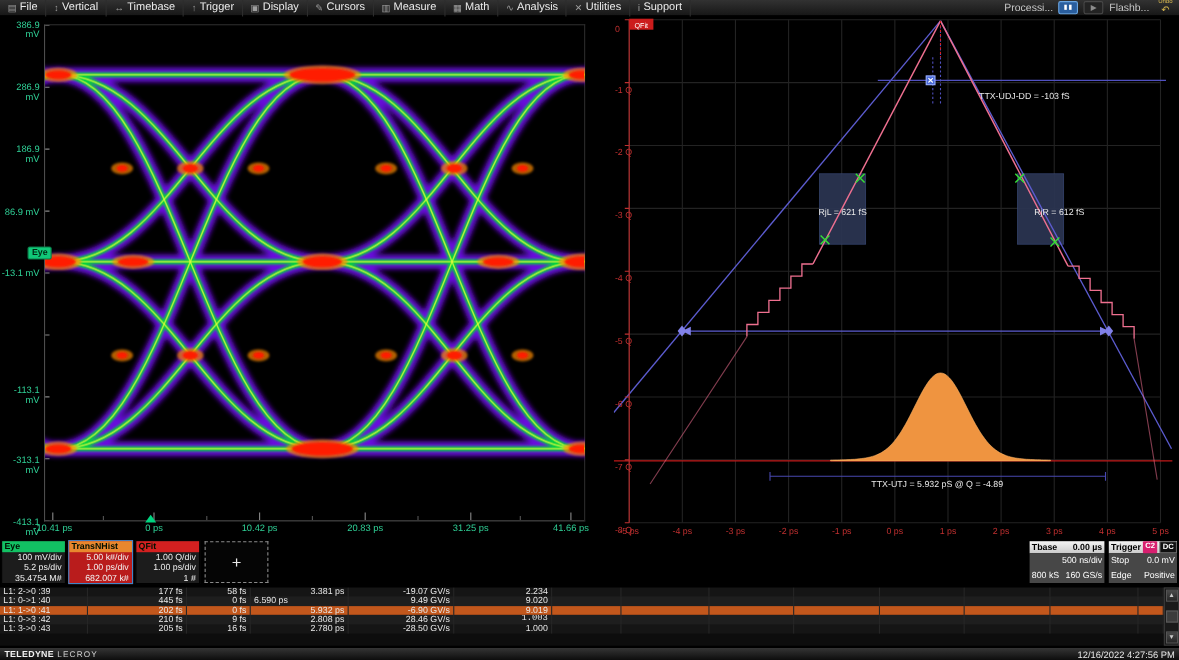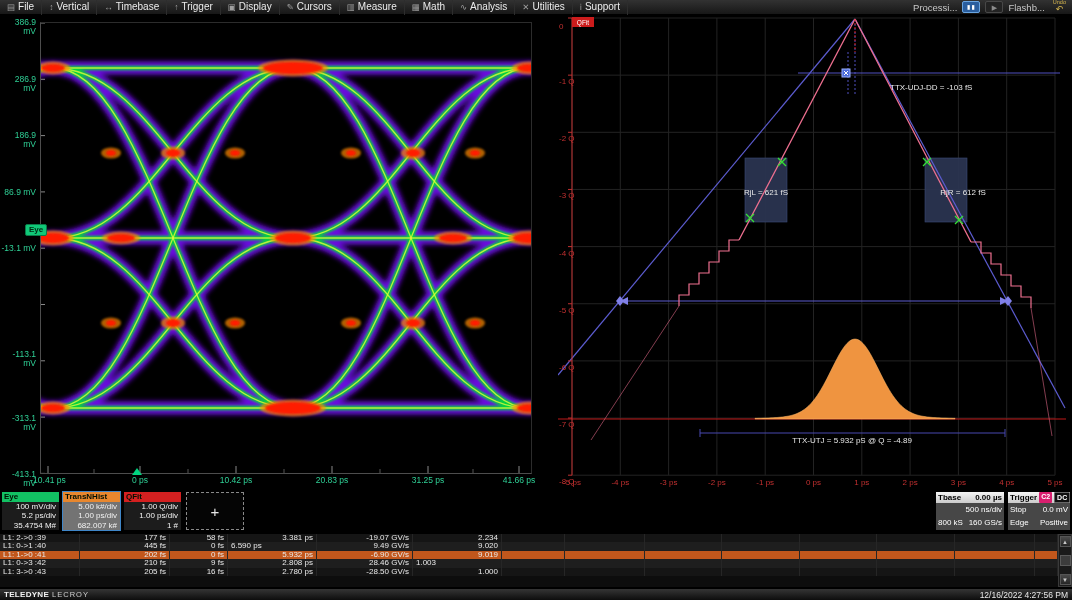--- a/index.html
+++ b/index.html
@@ -27,21 +27,21 @@
   .eye-ylab{position:absolute;left:0;width:36px;text-align:right;font-size:8.5px;color:#2fd096;line-height:9px}
   .eye-xlab{position:absolute;top:476px;width:64px;text-align:center;font-size:8.5px;color:#2fd096;line-height:9px}
   .trig-tri{position:absolute;left:132px;top:468px;width:0;height:0;border-left:5px solid transparent;border-right:5px solid transparent;border-bottom:7px solid #00d580}
   .eye-badge{position:absolute;left:25px;top:224px;background:#10c878;color:#002a14;font-size:8px;font-weight:bold;padding:0 3px;border-radius:2px;border:1px solid #0a7a48;line-height:10px}
 
   
   .jitter-svg{position:absolute;left:558px;top:16px}
 
   
   .dbox{position:absolute;top:491px;width:59px;height:40px;border:1px solid #000;background:#1c1c1c}
-  .dbox.sel{border:1px solid #3f86c8;background:#737373}
+  .dbox.sel{border:1px solid #3f86c8;background:#b91c1c}
   .dbox-h{height:10px;font-size:8px;font-weight:bold;color:#001000;padding:0 2px;line-height:10px;white-space:nowrap;overflow:hidden}
   .dbox-l{height:9.3px;font-size:8px;color:#f2f2f2;text-align:right;padding-right:3px;line-height:9.3px;white-space:nowrap}
   .addbox{position:absolute;left:186px;top:492px;width:58px;height:38px;border:1px dashed #8a8a8a;color:#e8e8e8;font-size:15px;display:flex;align-items:center;justify-content:center;background:#050505}
 
   
   .hwbox{position:absolute;top:491px;height:40px;border:1px solid #000}
   #tbaseBox{left:935px;width:70px}
   #trigBox{left:1007px;width:64px}
   .hw-h{height:11px;background:linear-gradient(#f4f4f4,#cbcbcb);color:#000;font-size:8px;display:flex;justify-content:space-between;align-items:center;padding:0 2px;font-weight:bold;white-space:nowrap}
   .hw-b{background:#474747;height:27px;font-size:8px;color:#fff;padding:0 2px}
@@ -560,21 +560,21 @@
         <div class="tc" style="width: 78px;"></div>
         <div class="tc" style="width: 80px;"></div>
         <div class="tc" style="width: 23px;"></div>
       </div>
       <div class="trow r1">
         <div class="tc" style="width: 80px; text-align: left;">L1: 0-&gt;3 :42</div>
         <div class="tc" style="width: 90px; text-align: right;">210 fs</div>
         <div class="tc" style="width: 58px; text-align: right;">9 fs</div>
         <div class="tc" style="width: 89px; text-align: right;">2.808 ps</div>
         <div class="tc" style="width: 96px; text-align: right;">28.46 GV/s</div>
-        <div class="tc" style="width: 89px; text-align: left;">1.003</div>
+        <div class="tc" style="width: 89px; text-align: right; font-family: Liberation Mono, monospace;">1.003</div>
         <div class="tc" style="width: 63px;"></div>
         <div class="tc" style="width: 80px;"></div>
         <div class="tc" style="width: 77px;"></div>
         <div class="tc" style="width: 78px;"></div>
         <div class="tc" style="width: 77px;"></div>
         <div class="tc" style="width: 78px;"></div>
         <div class="tc" style="width: 80px;"></div>
         <div class="tc" style="width: 23px;"></div>
       </div>
       <div class="trow r0">

